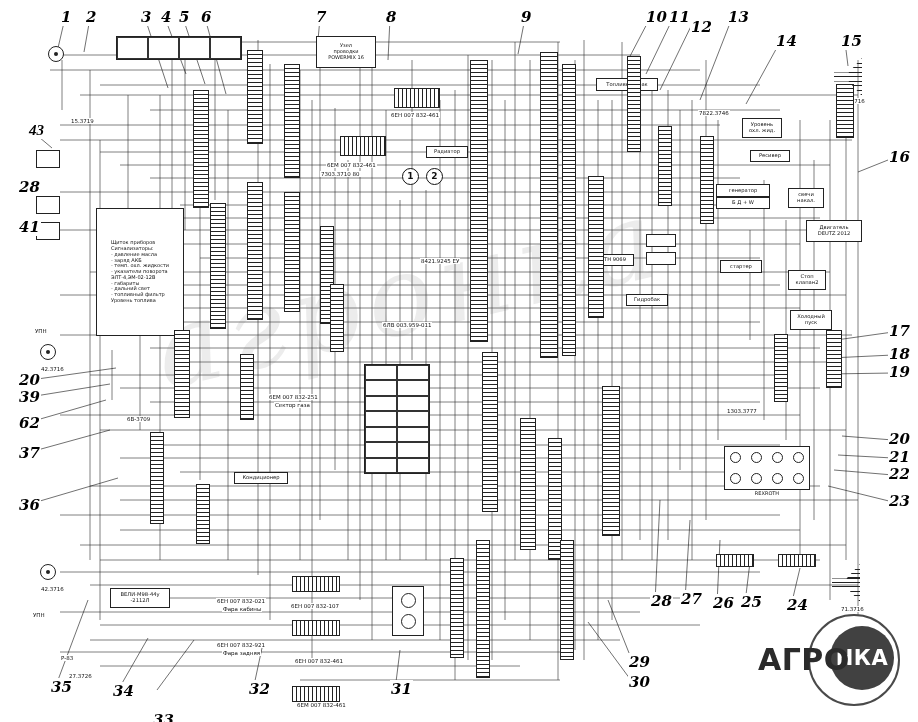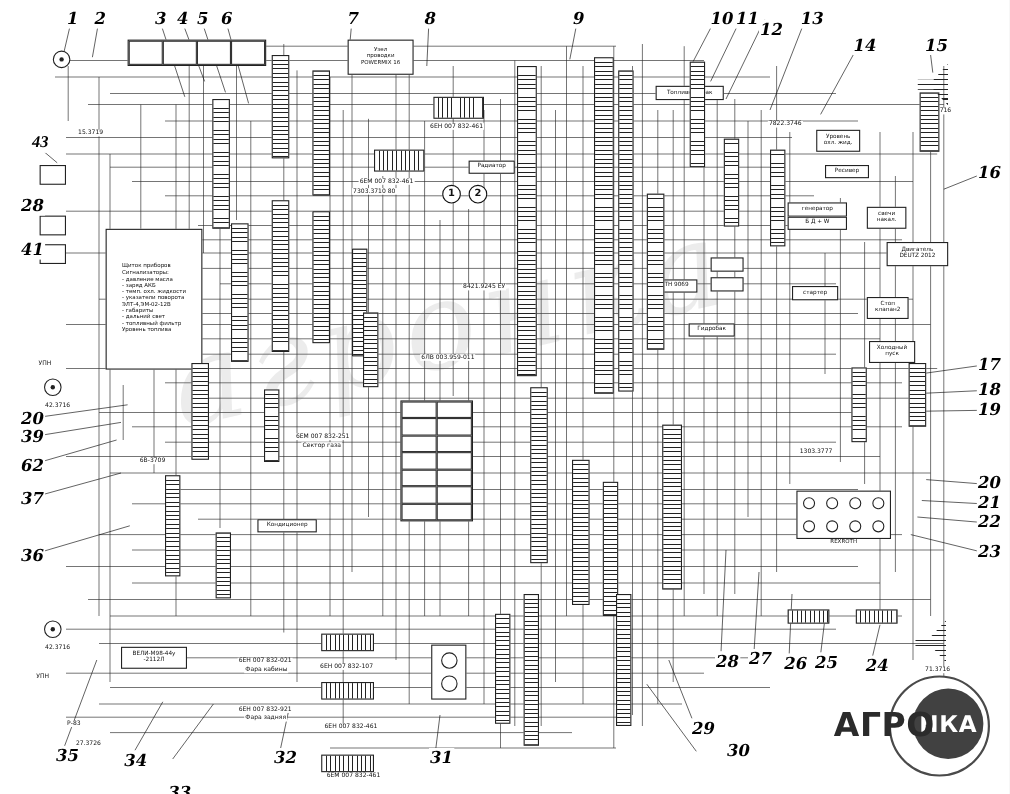--- a/index.html
+++ b/index.html
@@ -322,21 +322,21 @@
       <div class="callout" style="left: 888px; top: 430px;">20</div>
       <div class="callout" style="left: 888px; top: 448px;">21</div>
       <div class="callout" style="left: 888px; top: 465px;">22</div>
       <div class="callout" style="left: 888px; top: 492px;">23</div>
       <div class="callout" style="left: 786px; top: 596px;">24</div>
       <div class="callout" style="left: 740px; top: 593px;">25</div>
       <div class="callout" style="left: 712px; top: 594px;">26</div>
       <div class="callout" style="left: 680px; top: 590px;">27</div>
       <div class="callout" style="left: 650px; top: 592px;">28</div>
       <div class="callout" style="left: 628px; top: 653px;">29</div>
-      <div class="callout" style="left: 628px; top: 673px; margin-left: 32px;">30</div>
+      <div class="callout" style="left: 628px; top: 673px;">30</div>
       <div class="callout" style="left: 390px; top: 680px;">31</div>
       <div class="callout" style="left: 248px; top: 680px;">32</div>
       <div class="callout" style="left: 152px; top: 680px; margin-top: 31px;">33</div>
       <div class="callout" style="left: 112px; top: 682px;">34</div>
       <div class="callout" style="left: 50px; top: 678px;">35</div>
       <div class="callout" style="left: 18px; top: 496px;">36</div>
       <div class="callout" style="left: 18px; top: 444px;">37</div>
       <div class="callout" style="left: 18px; top: 414px;">62</div>
       <div class="callout" style="left: 18px; top: 388px; font-style: italic;">39</div>
       <div class="callout" style="left: 18px; top: 371px;">20</div>

